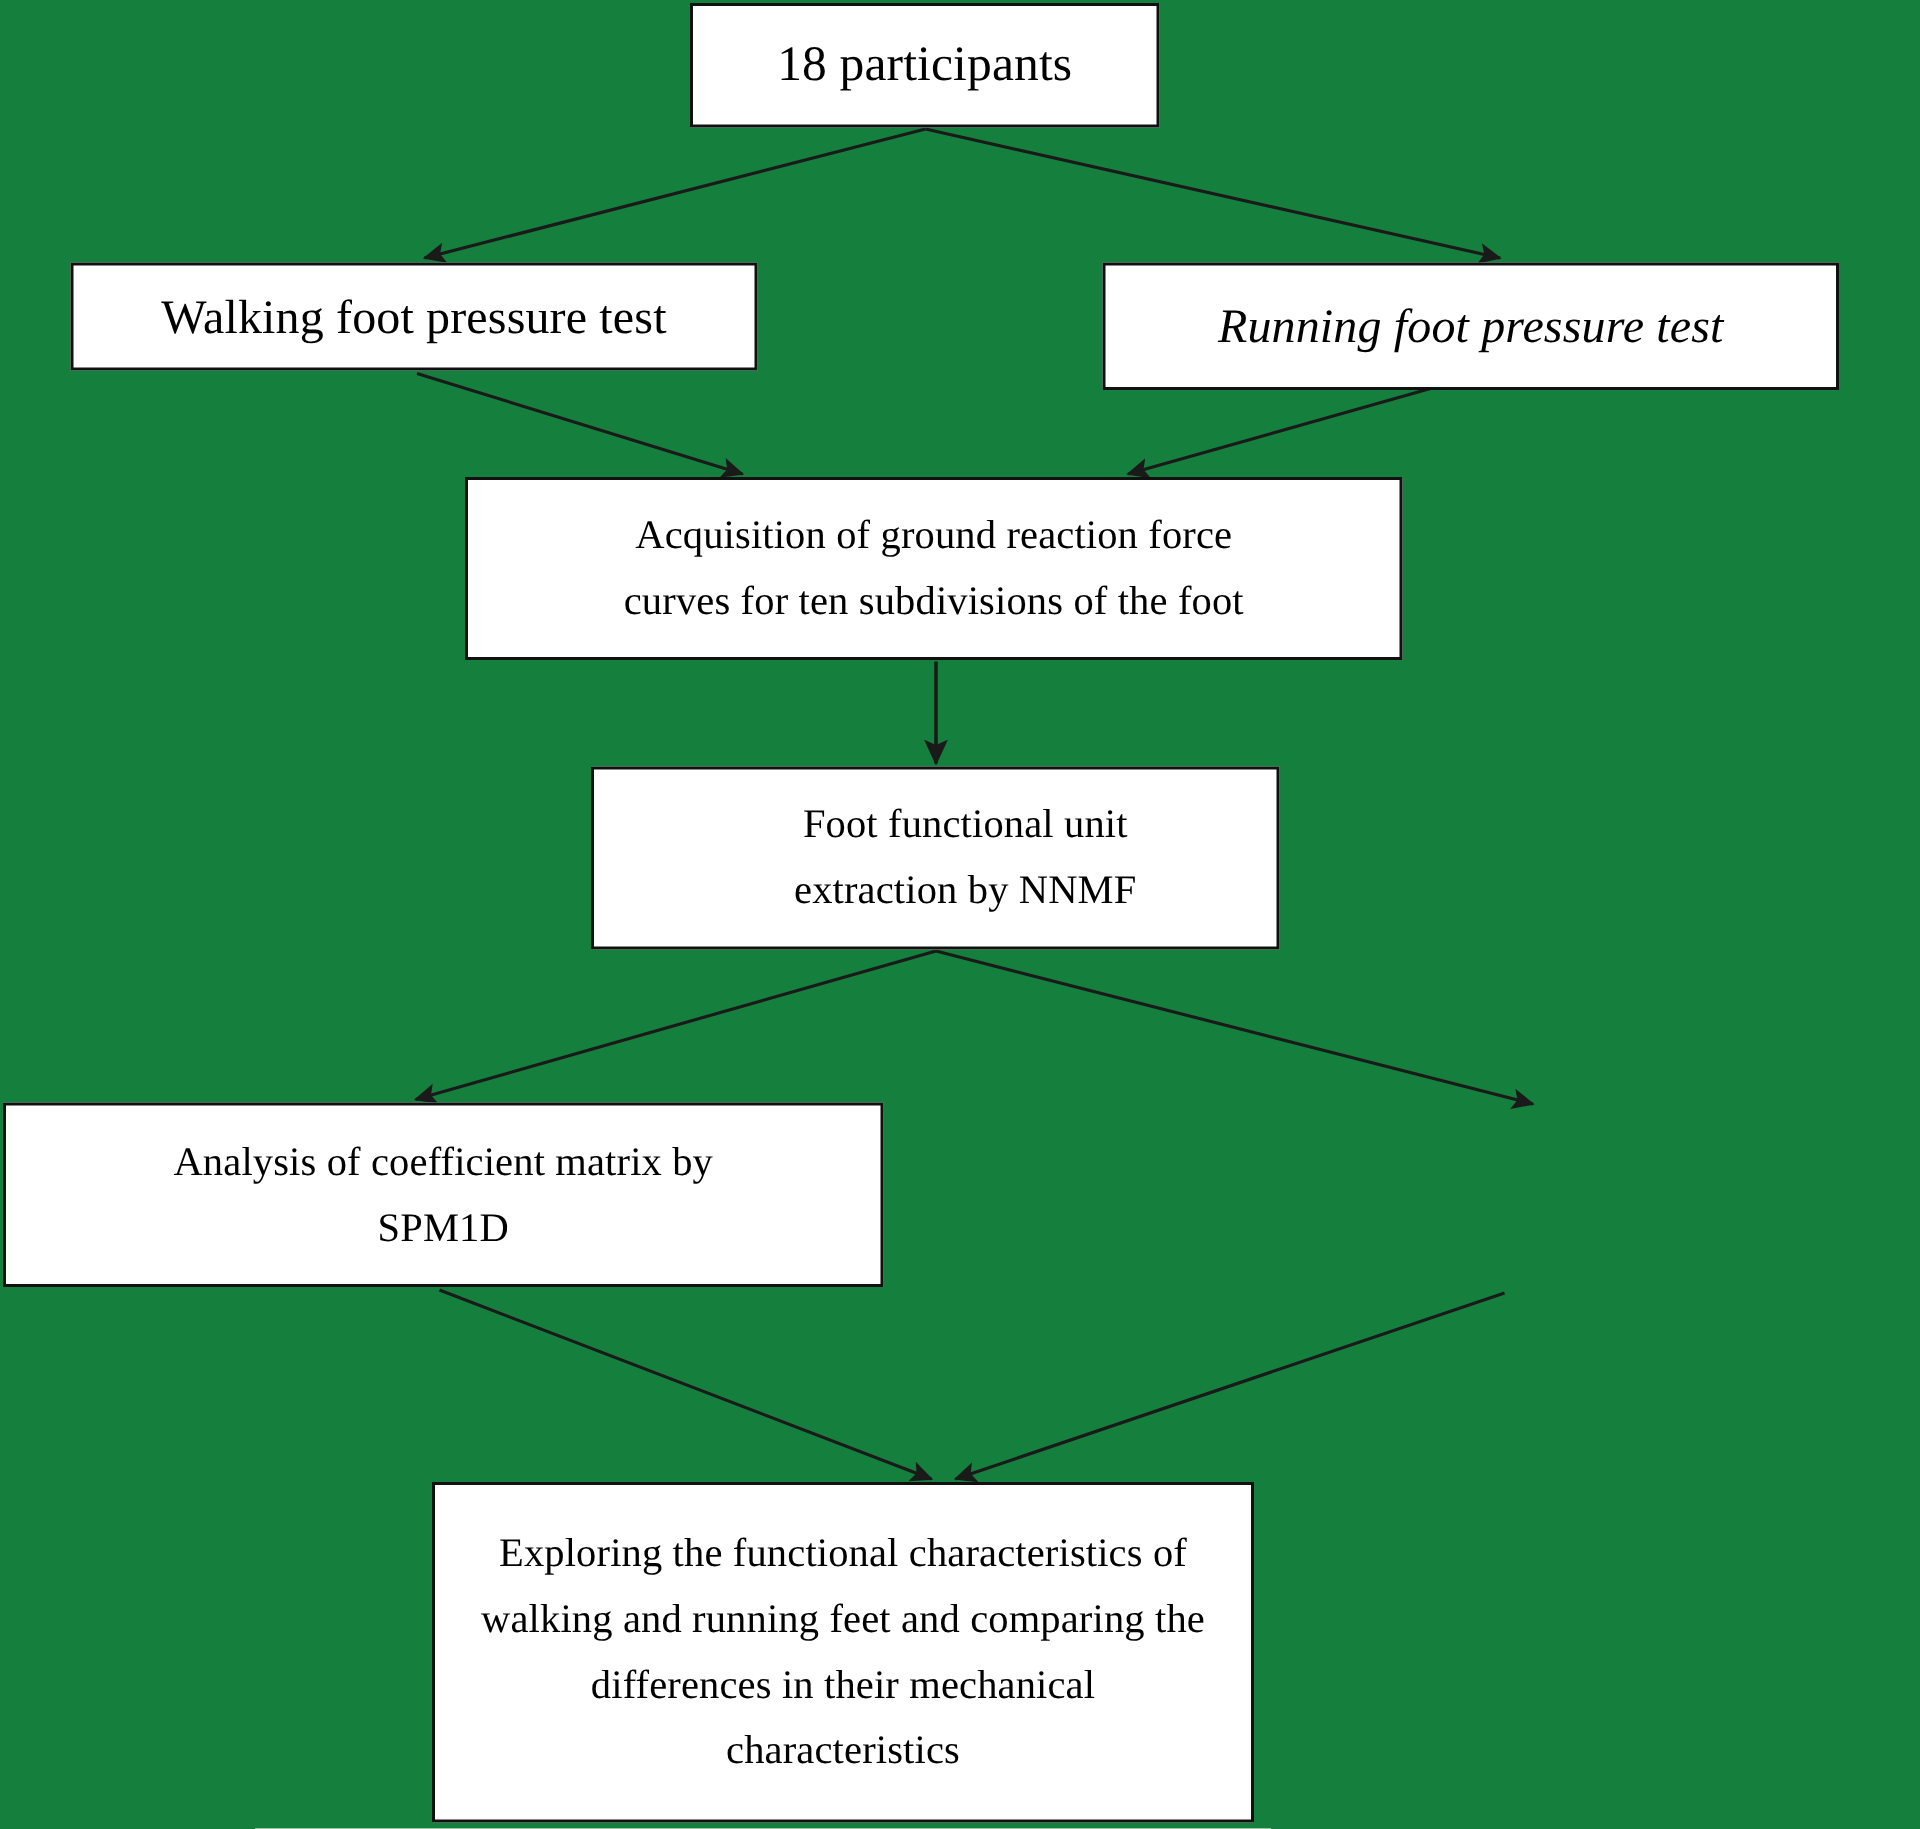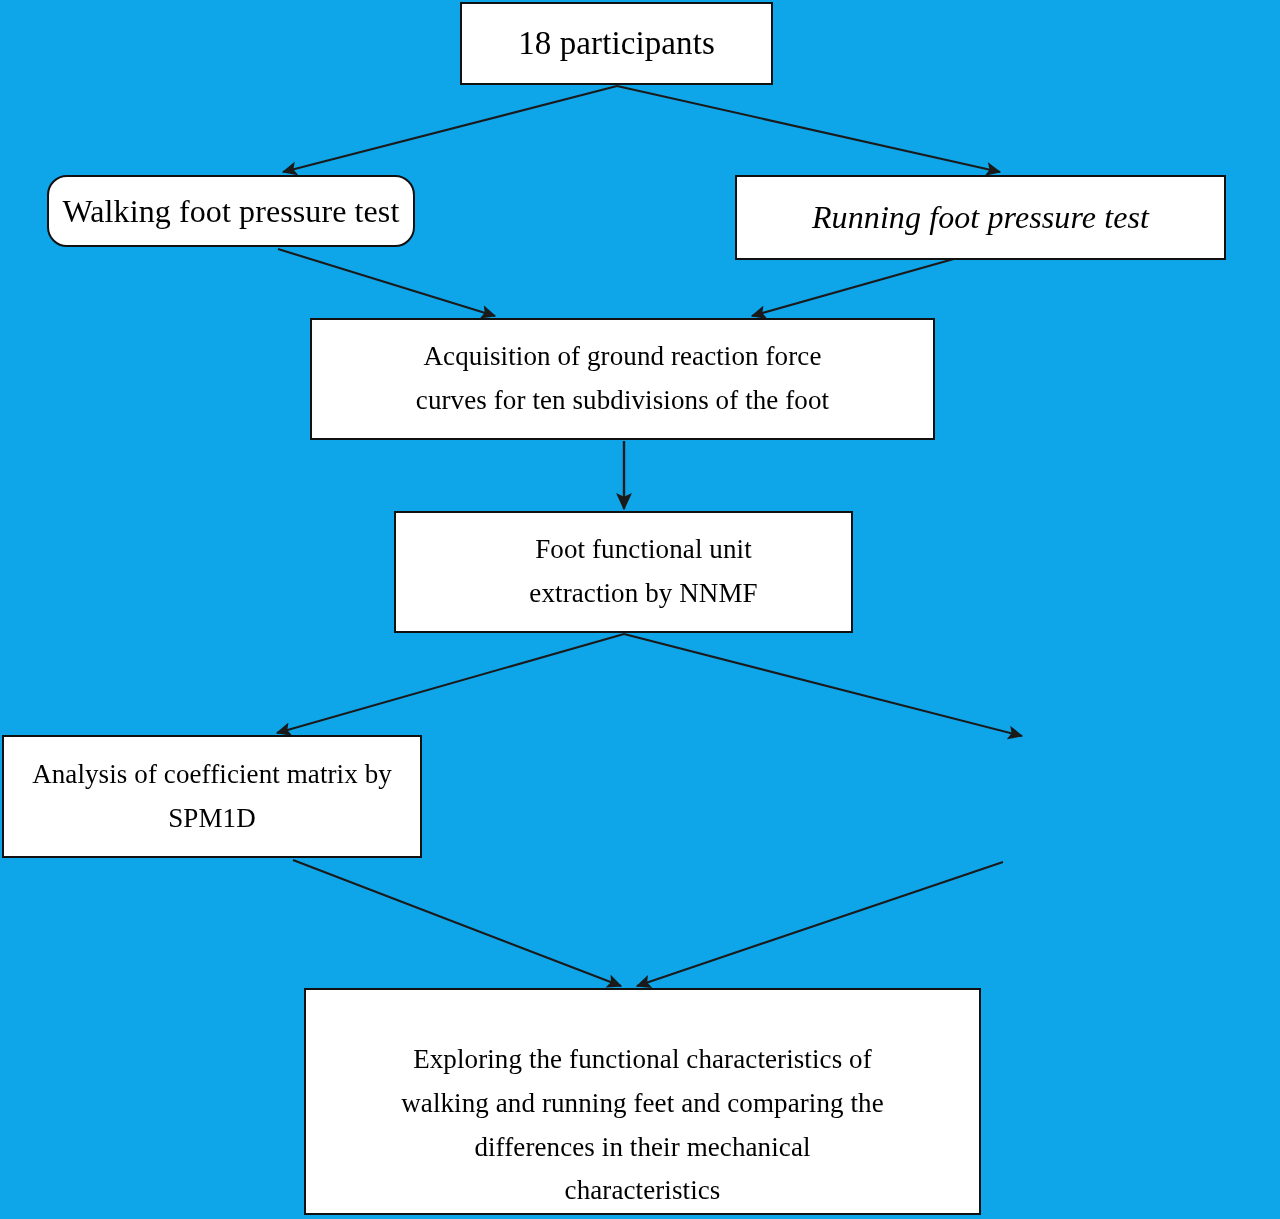--- a/index.html
+++ b/index.html
@@ -9,21 +9,21 @@
     background: #ffffff;
   }
   body {
     font-family: "Liberation Serif", "DejaVu Serif", serif;
     color: #000000;
   }
   #flow-canvas {
     position: relative;
     width: 1280px;
     height: 1219px;
-    background: #0ea5e9;
+    background: #15803d;
     overflow: hidden;
   }
   #arrow-layer {
     position: absolute;
     left: 0;
     top: 0;
     width: 1280px;
     height: 1219px;
     pointer-events: none;
   }
@@ -44,39 +44,39 @@
     text-align: center;
     white-space: pre-line;
     line-height: 1.38;
     letter-spacing: 0.1px;
   }
 
   
   #node-participants      { left: 460px;  top: 2px;    width: 313px; height: 83px;  }
   #node-participants .node-text { font-size: 33px; }
 
-  #node-walking-test      { left: 47px;   top: 175px;  width: 368px; height: 72px; border-radius: 20px;  }
+  #node-walking-test      { left: 47px;   top: 175px;  width: 458px; height: 72px;  }
   #node-walking-test .node-text { font-size: 32px; }
 
   #node-running-test      { left: 735px;  top: 175px;  width: 491px; height: 85px; font-style: italic;  }
   #node-running-test .node-text { font-size: 32px; }
 
   #node-grf-acquisition   { left: 310px;  top: 318px;  width: 625px; height: 122px; }
   #node-grf-acquisition .node-text { font-size: 27px; line-height: 1.62; }
 
   #node-nnmf-extraction   { left: 394px;  top: 511px;  width: 459px; height: 122px; }
   #node-nnmf-extraction .node-text { font-size: 27px; line-height: 1.62; margin-left: 40px; }
 
-  #node-spm1d-analysis    { left: 2px;    top: 735px;  width: 420px; height: 123px; }
+  #node-spm1d-analysis    { left: 2px;    top: 735px;  width: 587px; height: 123px; }
   #node-spm1d-analysis .node-text { font-size: 27px; line-height: 1.62; }
 
   #node-ttest-analysis    { left: 782px;  top: 738px;  width: 492px; height: 122px; }
   #node-ttest-analysis .node-text { font-size: 27px; line-height: 1.62; }
 
-  #node-conclusion        { left: 304px;  top: 988px;  width: 677px; height: 227px; align-items: flex-end; }
+  #node-conclusion        { left: 288px;  top: 988px;  width: 548px; height: 227px; }
   #node-conclusion .node-text { font-size: 27px; line-height: 1.62; }
 </style>
 </head>
 <body>
 
 <div id="flow-canvas">
 
   <svg id="arrow-layer" viewBox="0 0 1280 1219" width="1280" height="1219" xmlns="http://www.w3.org/2000/svg">
     <defs>
       <marker id="arrowhead" viewBox="0 0 10 10" refX="9.2" refY="5" markerWidth="7.2" markerHeight="7.2" orient="auto-start-reverse">

